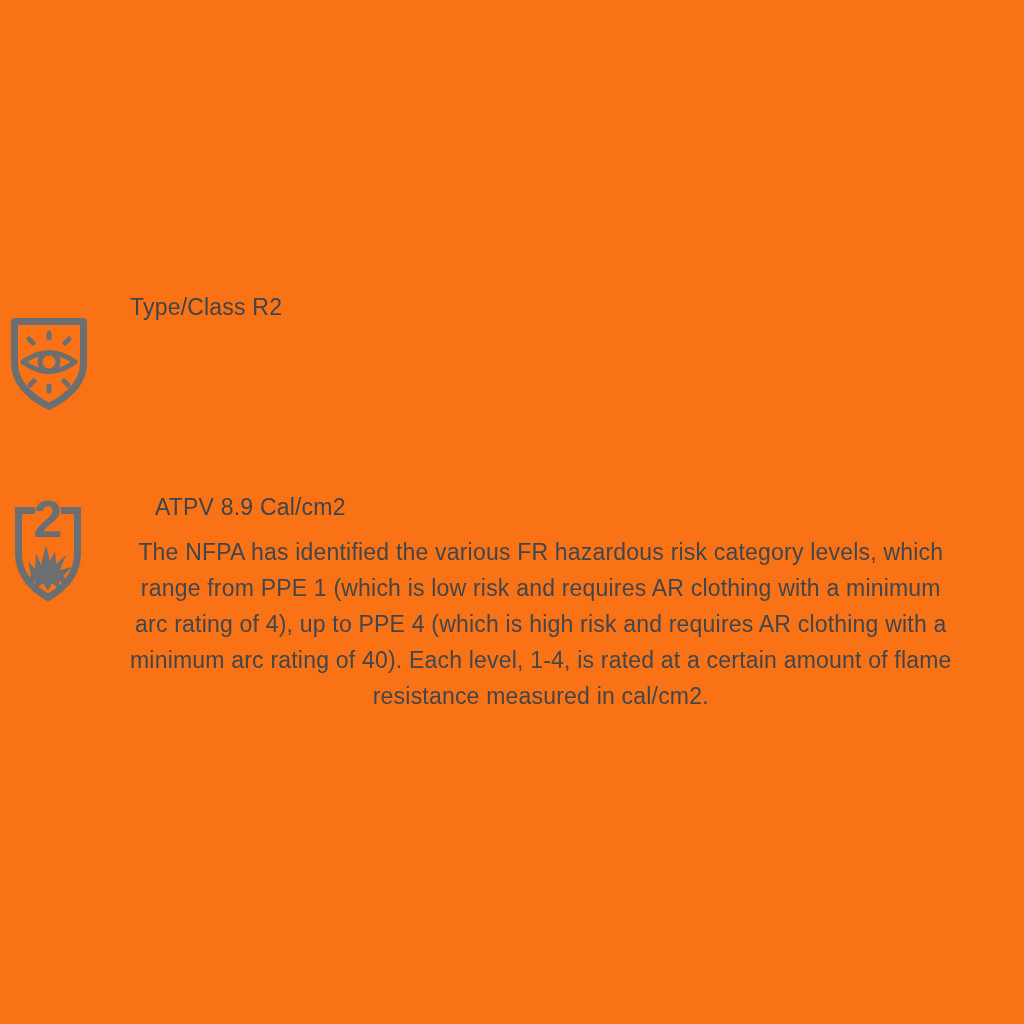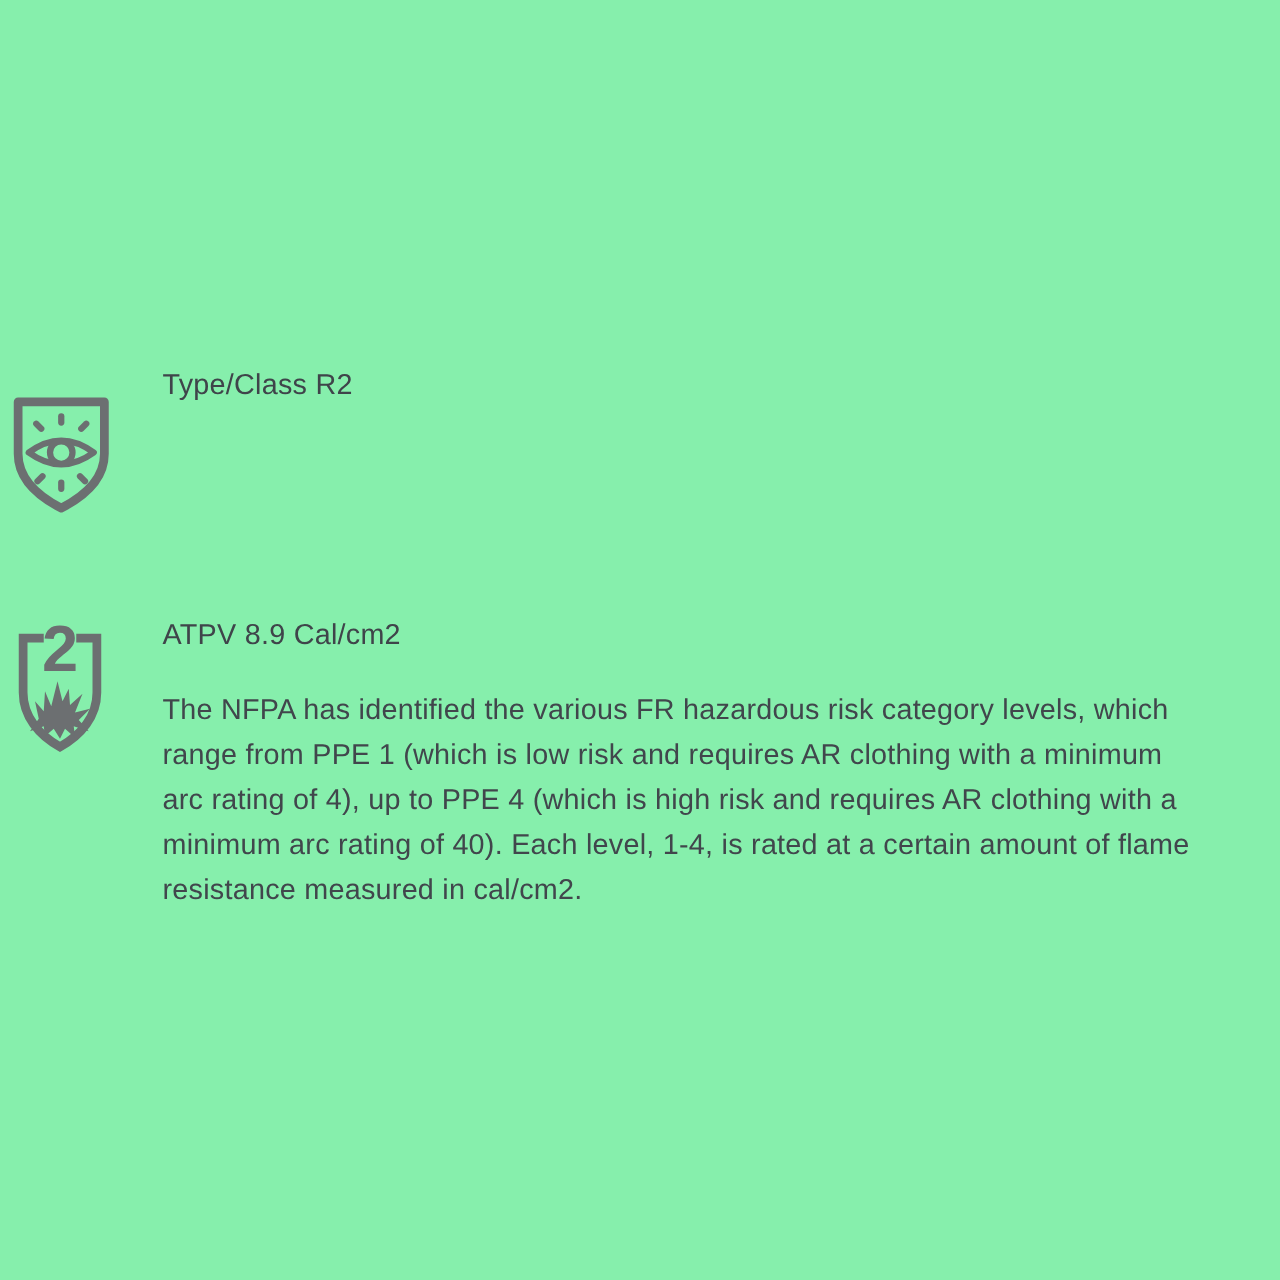--- a/index.html
+++ b/index.html
@@ -5,21 +5,22 @@
   * { margin: 0; padding: 0; box-sizing: border-box; }
   html, body {
     width: 1024px; height: 1024px;
     background: #ffffff;
     font-family: "Liberation Sans", sans-serif;
     overflow: hidden;
   }
   .canvas {
     position: relative;
     width: 1024px; height: 1024px;
-    background: #86efac;
+    background: #f97316;
+    text-align: center;
   }
   .icon-box { position: absolute; }
   .icon-box svg { display: block; }
   .feature-title {
     position: absolute;
     left: 130px;
     font-size: 23px;
     font-weight: 400;
     line-height: 28px;
     color: #3f444a;
@@ -31,22 +32,22 @@
     left: 130px;
     font-size: 23px;
     font-weight: 400;
     line-height: 36px;
     color: #41464c;
     letter-spacing: 0.2px;
     white-space: pre;
   }
   .t1 { top: 293px; }
   .d1 { top: 351px; }
-  .t2 { top: 493px; }
-  .d2 { top: 549px; }
+  .t2 { top: 493px; margin-left: 25px; }
+  .d2 { top: 534px; }
   .i1 { left: 9px;  top: 317px; }
   .i2 { left: 8px;  top: 497px; }
   .badge-2 {
     font-family: "Liberation Sans", sans-serif;
     font-weight: 700;
   }
 </style>
 </head>
 <body>
 

